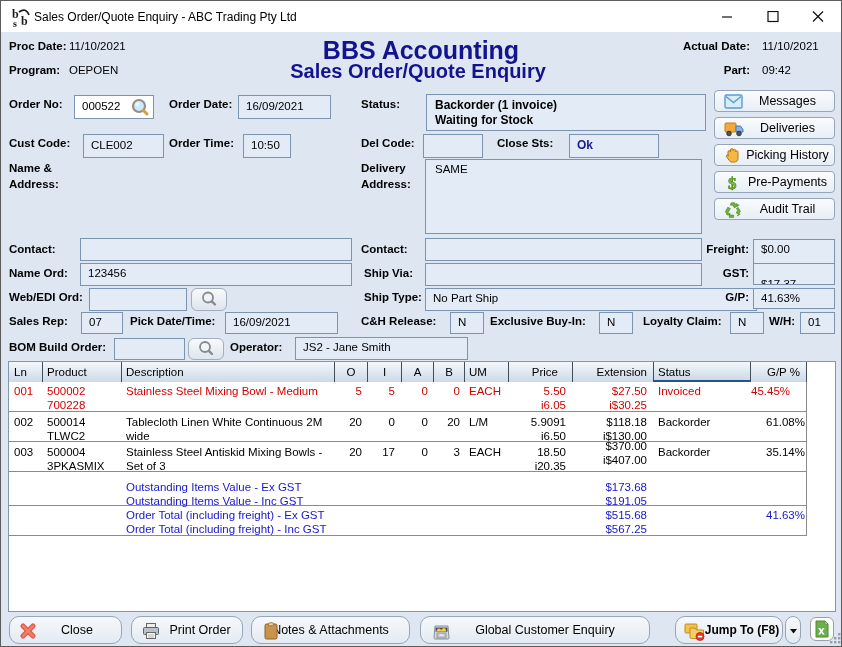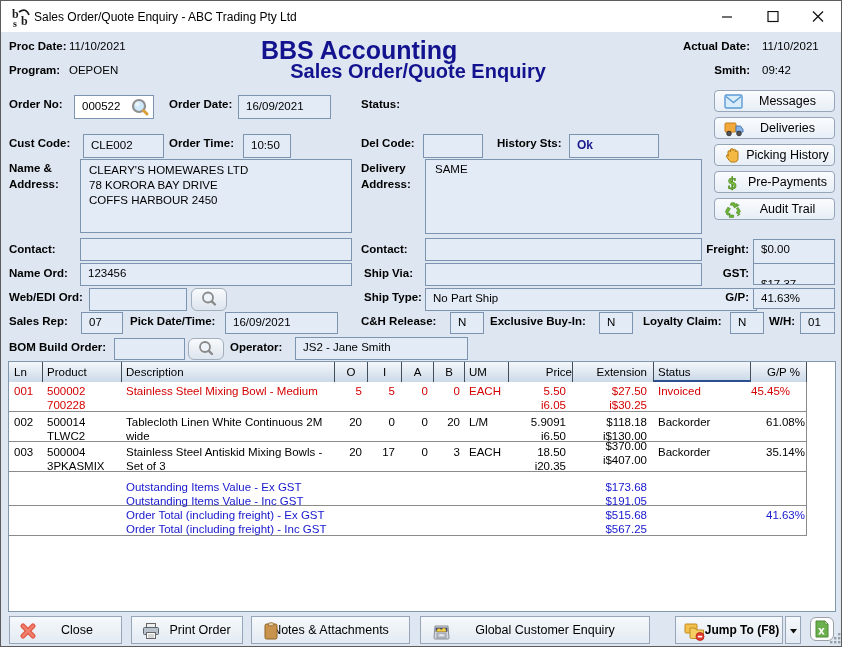--- a/index.html
+++ b/index.html
@@ -13,21 +13,21 @@
 .box{position:absolute;background:#e3ebf6;border:1px solid #7c94b0;box-sizing:border-box;
   font-size:11.5px;color:#000;white-space:nowrap;overflow:hidden}
 .bt{padding:4px 0 0 7px}
 .sbtn{position:absolute;left:713px;width:121px;height:22px;background:linear-gradient(#fafcfe,#e7eef6);
   border:1px solid #96a5b8;border-radius:4px;box-sizing:border-box;font-size:12.5px;color:#000;
   text-align:center;line-height:20px;padding-left:26px}
 .sbtn svg{position:absolute;left:9px;top:2px}
 .mbtn{position:absolute;background:linear-gradient(#f8fafc,#dde5ee);border:1px solid #a2aebc;
   border-radius:6px;box-sizing:border-box}
 .bbtn{position:absolute;top:615px;height:28px;background:linear-gradient(#f6f9fc,#e3eaf2);
-  border:1px solid #96a5b8;border-radius:0;box-sizing:border-box;font-size:12.5px;color:#000;
+  border:1px solid #96a5b8;border-radius:10px;box-sizing:border-box;font-size:12.5px;color:#000;
   text-align:center;line-height:26px}
 .bbtn svg{position:absolute;top:5px}
 #grid{position:absolute;left:7px;top:360px;width:828px;height:251px;background:#fff;
   border:1px solid #8097ae;box-sizing:border-box}
 .gh{position:absolute;top:0;height:20px;background:linear-gradient(#f4f7fa 0%,#e2eaf2 45%,#ccd9e8 100%);
   border-right:1px solid #414e5c;box-sizing:border-box;font-size:11.5px;color:#000;padding-top:4px;overflow:hidden}
 .gc{position:absolute;font-size:11.5px;white-space:nowrap;line-height:14px}
 .rr{color:#d40000}
 .bb{color:#1717ce}
 .hline{position:absolute;left:0;width:797px;height:1px;background:#8b8b8b}
@@ -50,50 +50,50 @@
  <line x1="0" y1="6" x2="10" y2="6" stroke="#111" stroke-width="1.2"></line>
  <rect x="46" y="0.5" width="10" height="10" fill="none" stroke="#111" stroke-width="1.2"></rect>
  <line x1="91" y1="0.5" x2="101" y2="10.5" stroke="#111" stroke-width="1.2"></line>
  <line x1="101" y1="0.5" x2="91" y2="10.5" stroke="#111" stroke-width="1.2"></line>
 </svg>
 
 <div class="lbl" style="left:8px;top:39px">Proc Date:</div>
 <div class="val" style="left:68px;top:39px">11/10/2021</div>
 <div class="lbl" style="left:8px;top:63px">Program:</div>
 <div class="val" style="left:68px;top:63px">OEPOEN</div>
-<div class="abs" style="left:260px;top:35px;width:320px;font-size:25px;font-weight:bold;color:#13138f">BBS Accounting</div>
+<div class="abs" style="left:260px;top:35px;width:320px;text-align:center;font-size:25px;font-weight:bold;color:#13138f">BBS Accounting</div>
 <div class="abs" style="left:257px;top:59px;width:320px;text-align:center;font-size:20px;font-weight:bold;color:#13138f">Sales Order/Quote Enquiry</div>
 <div class="lbl rl" style="left:649px;top:39px;width:100px">Actual Date:</div>
 <div class="val" style="left:761px;top:39px">11/10/2021</div>
-<div class="lbl rl" style="left:649px;top:63px;width:100px">Smith:</div>
+<div class="lbl rl" style="left:649px;top:63px;width:100px">Part:</div>
 <div class="val" style="left:761px;top:63px">09:42</div>
 
 <div class="lbl" style="left:8px;top:97px">Order No:</div>
 <div class="box bt" style="left:73px;top:94px;width:80px;height:24px;background:#fff">000522</div>
 <svg class="abs" style="left:130px;top:97px" width="19" height="19" viewBox="0 0 19 19">
  <circle cx="8" cy="8" r="6" fill="#cfe9fa" stroke="#909090" stroke-width="2.2"></circle>
  <line x1="12.5" y1="12.5" x2="16" y2="16" stroke="#d9a13a" stroke-width="3" stroke-linecap="round"></line>
  <circle cx="6.3" cy="6.3" r="2.2" fill="#e8f5fd" stroke="none"></circle>
 </svg>
 <div class="lbl" style="left:168px;top:97px">Order Date:</div>
 <div class="box bt" style="left:237px;top:94px;width:93px;height:24px">16/09/2021</div>
 <div class="lbl" style="left:360px;top:97px">Status:</div>
+<div class="box" style="left:425px;top:93px;width:280px;height:37px;font-weight:bold;font-size:12px;line-height:15px;padding:3px 0 0 8px">Backorder (1 invoice)<br>Waiting for Stock</div>
 
 <div class="lbl" style="left:8px;top:136px">Cust Code:</div>
 <div class="box bt" style="left:82px;top:133px;width:81px;height:24px">CLE002</div>
 <div class="lbl" style="left:168px;top:136px">Order Time:</div>
 <div class="box bt" style="left:242px;top:133px;width:48px;height:24px">10:50</div>
 <div class="lbl" style="left:360px;top:136px">Del Code:</div>
 <div class="box" style="left:422px;top:133px;width:60px;height:24px"></div>
-<div class="lbl" style="left:496px;top:136px">History Sts:</div>
+<div class="lbl" style="left:496px;top:136px">Close Sts:</div>
 <div class="box bt" style="left:568px;top:133px;width:90px;height:24px;font-weight:bold;font-size:12px;color:#1a1a8c;padding-top:3px">Ok</div>
 
 <div class="lbl" style="left:8px;top:161px">Name &amp;</div>
 <div class="lbl" style="left:8px;top:177px">Address:</div>
-<div class="box" style="left:79px;top:158px;width:272px;height:74px;line-height:15px;padding:3px 0 0 8px">CLEARY'S HOMEWARES LTD<br>78 KORORA BAY DRIVE<br>COFFS HARBOUR 2450</div>
 <div class="lbl" style="left:360px;top:161px">Delivery</div>
 <div class="lbl" style="left:360px;top:177px">Address:</div>
 <div class="box" style="left:424px;top:158px;width:277px;height:75px;padding:3px 0 0 9px">SAME</div>
 
 <div class="lbl" style="left:8px;top:242px">Contact:</div>
 <div class="box" style="left:79px;top:237px;width:272px;height:23px"></div>
 <div class="lbl" style="left:360px;top:242px">Contact:</div>
 <div class="box" style="left:424px;top:237px;width:277px;height:23px"></div>
 <div class="lbl rl" style="left:668px;top:242px;width:80px">Freight:</div>
 <div class="box bt" style="left:752px;top:238px;width:82px;height:35px;padding-top:3px">$0.00</div>
@@ -176,21 +176,21 @@
 
 <div id="grid">
  <div class="gh" style="left:0;width:34px;padding-left:5px">Ln</div>
  <div class="gh" style="left:34px;width:79px;padding-left:4px">Product</div>
  <div class="gh" style="left:113px;width:213px;padding-left:4px">Description</div>
  <div class="gh" style="left:326px;width:33px;text-align:center">O</div>
  <div class="gh" style="left:359px;width:34px;text-align:center">I</div>
  <div class="gh" style="left:393px;width:32px;text-align:center">A</div>
  <div class="gh" style="left:425px;width:31px;text-align:center">B</div>
  <div class="gh" style="left:456px;width:44px;padding-left:4px">UM</div>
- <div class="gh" style="left:500px;width:64px;text-align:right;padding-right:0;box-sizing:border-box">Price</div>
+ <div class="gh" style="left:500px;width:64px;text-align:right;padding-right:14px;box-sizing:border-box">Price</div>
  <div class="gh" style="left:564px;width:81px;text-align:right;padding-right:6px;box-sizing:border-box">Extension</div>
  <div class="gh" style="left:645px;width:97px;padding-left:4px;border-bottom:2px solid #2c4f8f">Status</div>
  <div class="gh" style="left:742px;width:56px;text-align:right;padding-right:6px;box-sizing:border-box">G/P %</div>
 
  <div class="hline" style="top:49px"></div>
  <div class="hline" style="top:79px"></div>
  <div class="hline" style="top:109px"></div>
  <div class="hline" style="top:142.5px"></div>
  <div class="hline" style="top:172.5px"></div>
  <div class="abs" style="left:797px;top:20px;width:1px;height:154px;background:#8b8b8b"></div>

